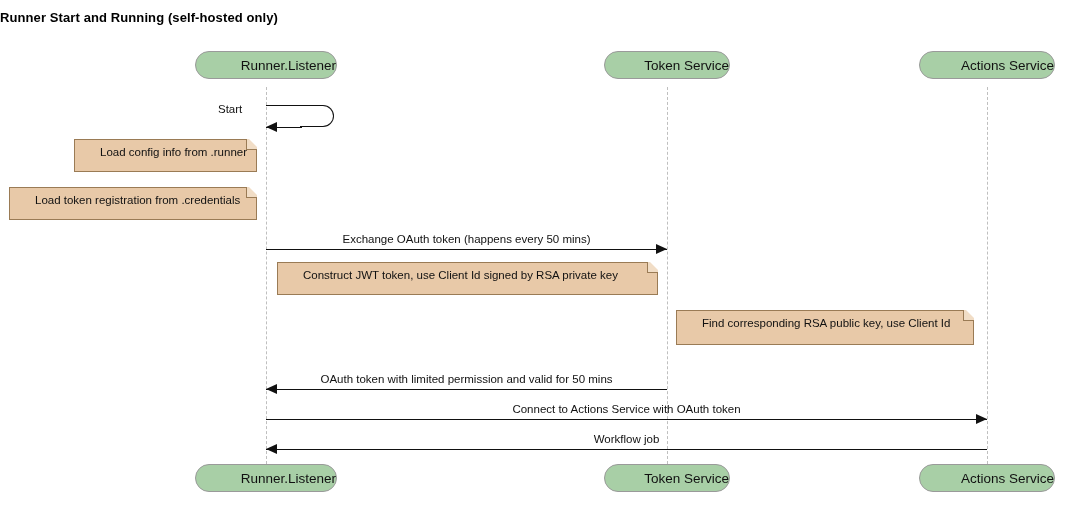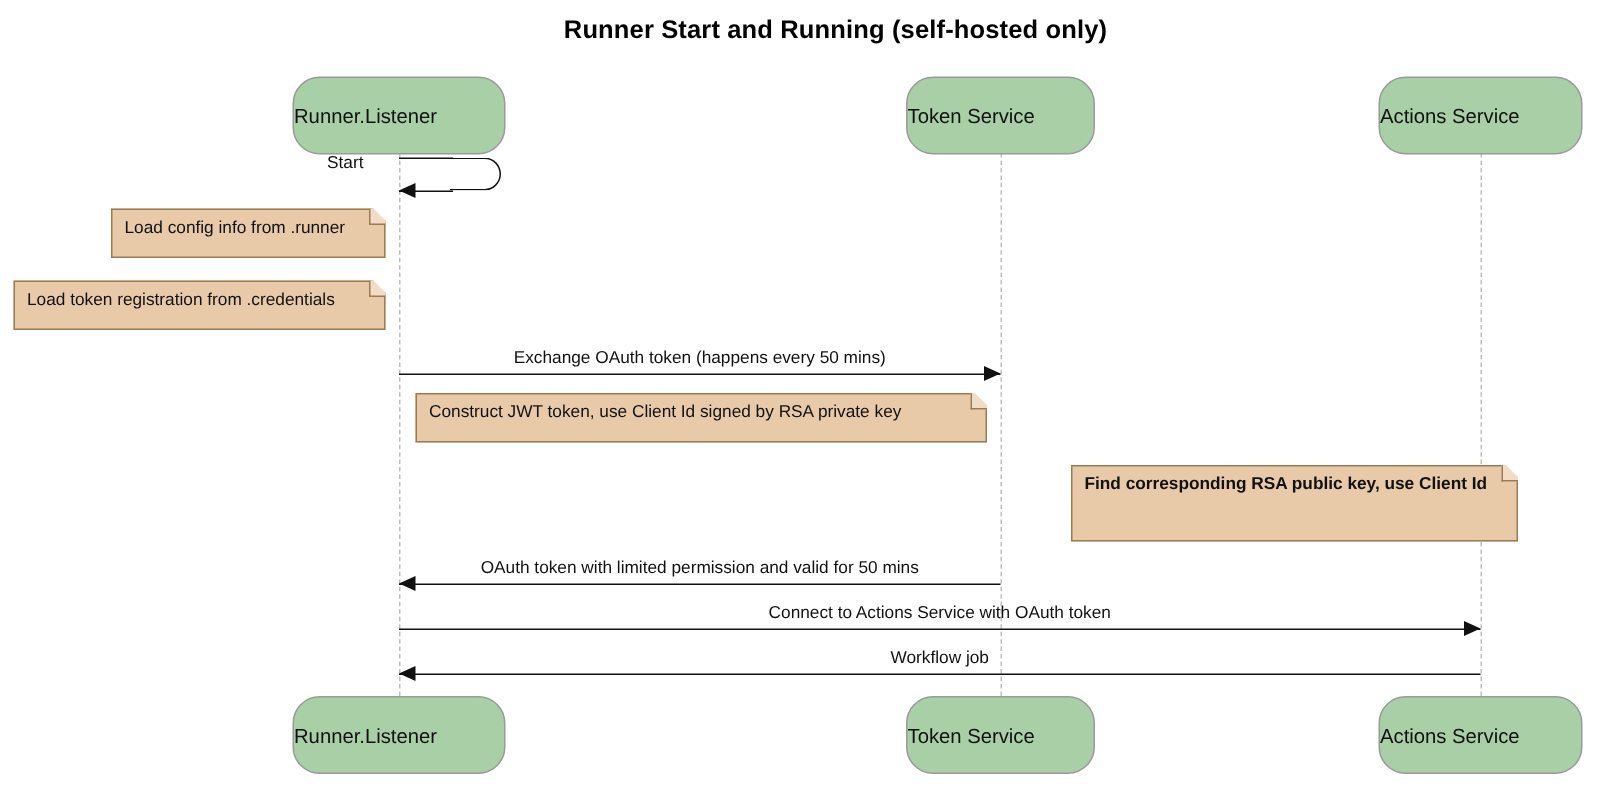--- a/index.html
+++ b/index.html
@@ -2,29 +2,29 @@
 <html><head>
 <meta charset="utf-8">
 <style>
   html,body{margin:0;padding:0;}
   body{
     width:1070px;height:525px;position:relative;background:#ffffff;
     font-family:"Liberation Sans",sans-serif;color:#1a1a1a;overflow:hidden;
   }
   #diagram{position:absolute;inset:0;}
   .title{
-    position:absolute;left:0;right:0;top:10px;text-align:center;
-    font-size:17px;font-weight:bold;color:#000;letter-spacing:.1px;padding-left:44px;
+    position:absolute;left:0;right:0;top:10px;text-align:left;
+    font-size:13px;font-weight:bold;color:#000;letter-spacing:.1px;
   }
   .lifeline{
     position:absolute;width:0;border-left:1px dashed #bfbfbf;
   }
   .participant{
-    position:absolute;height:52px;border:1px solid #9a9a9a;border-radius:18px;
-    background:#a8cfa6;display:flex;align-items:center;justify-content:flex-start;
+    position:absolute;height:28px;border:1px solid #9a9a9a;border-radius:18px;
+    background:#a8cfa6;display:flex;align-items:center;justify-content:flex-end;
     font-size:13.5px;color:#111;box-sizing:border-box;
   }
   .msg-line{
     position:absolute;height:0;border-top:1.4px solid #111;
   }
   .arrowhead{
     position:absolute;width:0;height:0;
     border-top:5.5px solid transparent;border-bottom:5.5px solid transparent;
   }
   .arrowhead.right{border-left:11px solid #111;}
@@ -38,21 +38,21 @@
     padding:5px 7px 5px 8px;
   }
   .note .fold{
     position:absolute;top:-1px;right:-1px;width:10px;height:10px;
     background:#f1ddc6;border-left:1px solid #9a7b55;border-bottom:1px solid #9a7b55;
   }
   .note .fold::after{
     content:"";position:absolute;top:-1px;right:-1px;width:0;height:0;
     border-left:10px solid transparent;border-top:10px solid #ffffff;
   }
-  .note-line{display:block;}
+  .note-line{display:block;margin-left:17px;}
   .selfloop{position:absolute;}
   .selfloop .top{
     position:absolute;left:0;top:0;height:0;border-top:1.4px solid #111;
   }
   .selfloop .bot{
     position:absolute;left:0;height:0;border-top:1.4px solid #111;
   }
   .selfloop .curve{
     position:absolute;right:0;top:0;border:1.4px solid #111;border-left:none;
     border-radius:0 11px 11px 0;box-sizing:border-box;
@@ -108,17 +108,17 @@
       <div class="fold"></div>
     </div>
     <div class="note" style="left: 277px; top: 262px; width: 381px; height: 33px;">
       <span class="note-line">Construct JWT token, use Client Id signed by RSA private key</span>
       <div class="fold"></div>
     </div>
     <div class="note" style="left: 9px; top: 187px; width: 248px; height: 33px;">
       <span class="note-line">Load token registration from .credentials</span>
       <div class="fold"></div>
     </div>
-    <div class="note" style="left: 714px; top: 310px; width: 298px; height: 51px; font-weight: bold;">
+    <div class="note" style="left: 676px; top: 310px; width: 298px; height: 35px;">
       <span class="note-line">Find corresponding RSA public key, use Client Id</span>
       <div class="fold"></div>
     </div>
   </div>
 
 </body></html>

